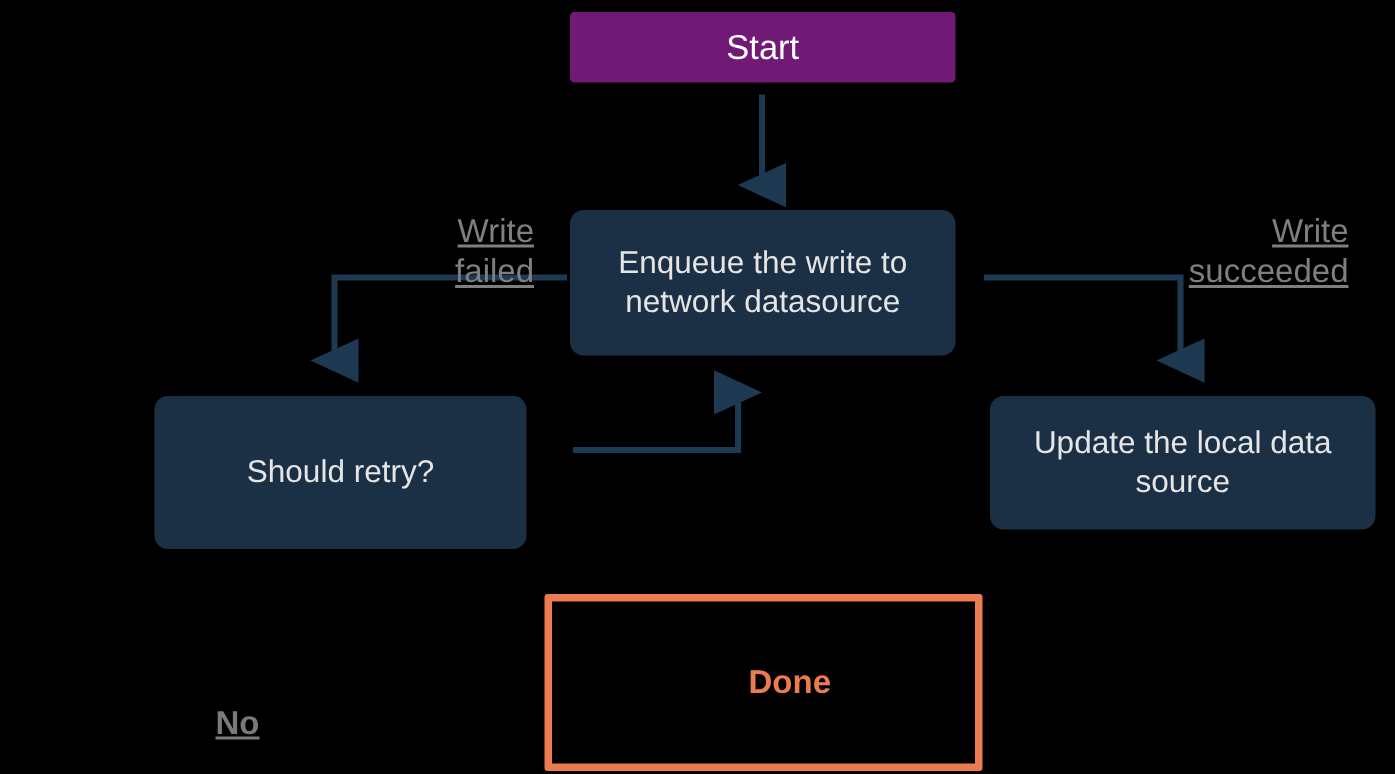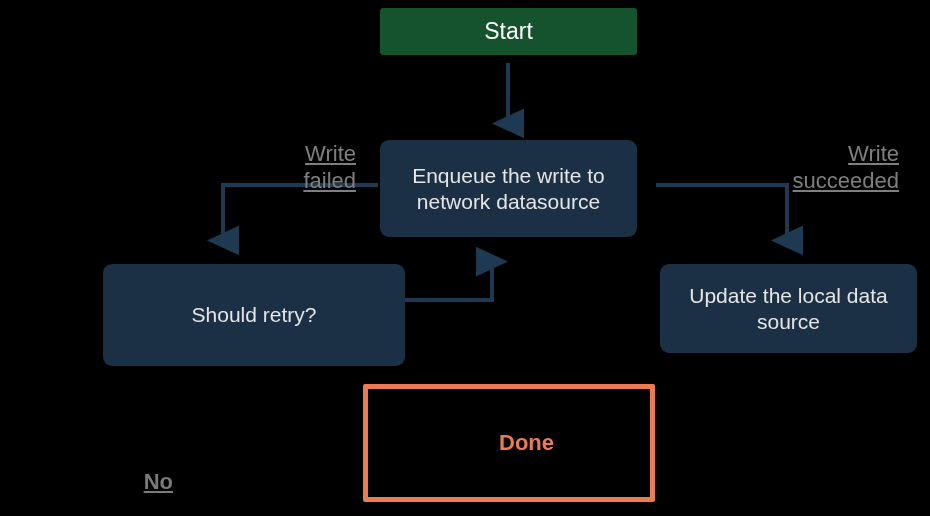--- a/index.html
+++ b/index.html
@@ -20,21 +20,21 @@
     position: absolute;
     box-sizing: border-box;
     display: flex;
     align-items: center;
     justify-content: center;
     text-align: center;
     line-height: 1.22;
     white-space: pre-line;
   }
   .node-start {
-    background: #14532d;
+    background: #701a75;
     color: #ffffff;
     border-radius: 3px;
     font-size: 23px;
   }
   .node-proc {
     background: #1b3044;
     color: #e5e5e5;
     border-radius: 9px;
     font-size: 21px;
   }
@@ -99,30 +99,30 @@
 
   <div class="node node-start" style="left:380px; top:8px; width:257px; height:47px;">
     <span>Start</span>
   </div>
 
   <div class="node node-proc" style="left:380px; top:140px; width:257px; height:97px;">
     <span>Enqueue the write to
 network datasource</span>
   </div>
 
-  <div class="node node-proc" style="left:103px; top:264px; width:302px; height:102px;">
+  <div class="node node-proc" style="left:103px; top:264px; width:248px; height:102px;">
     <span>Should retry?</span>
   </div>
 
   <div class="node node-proc" style="left:660px; top:264px; width:257px; height:89px;">
     <span>Update the local data
 source</span>
   </div>
 
-  <div class="node node-done" style="left:363px; top:384px; width:292px; height:118px;padding-left:35px;">
+  <div class="node node-done" style="left:363px; top:396px; width:292px; height:118px;padding-left:35px;">
     <span>Done</span>
   </div>
 
   <div class="edge-label" style="left:196px; top:114px; width:160px;">
     <span>Write
 failed</span>
   </div>
 
   <div class="edge-label" style="left:675px; top:114px; width:224px;">
     <span>Write

